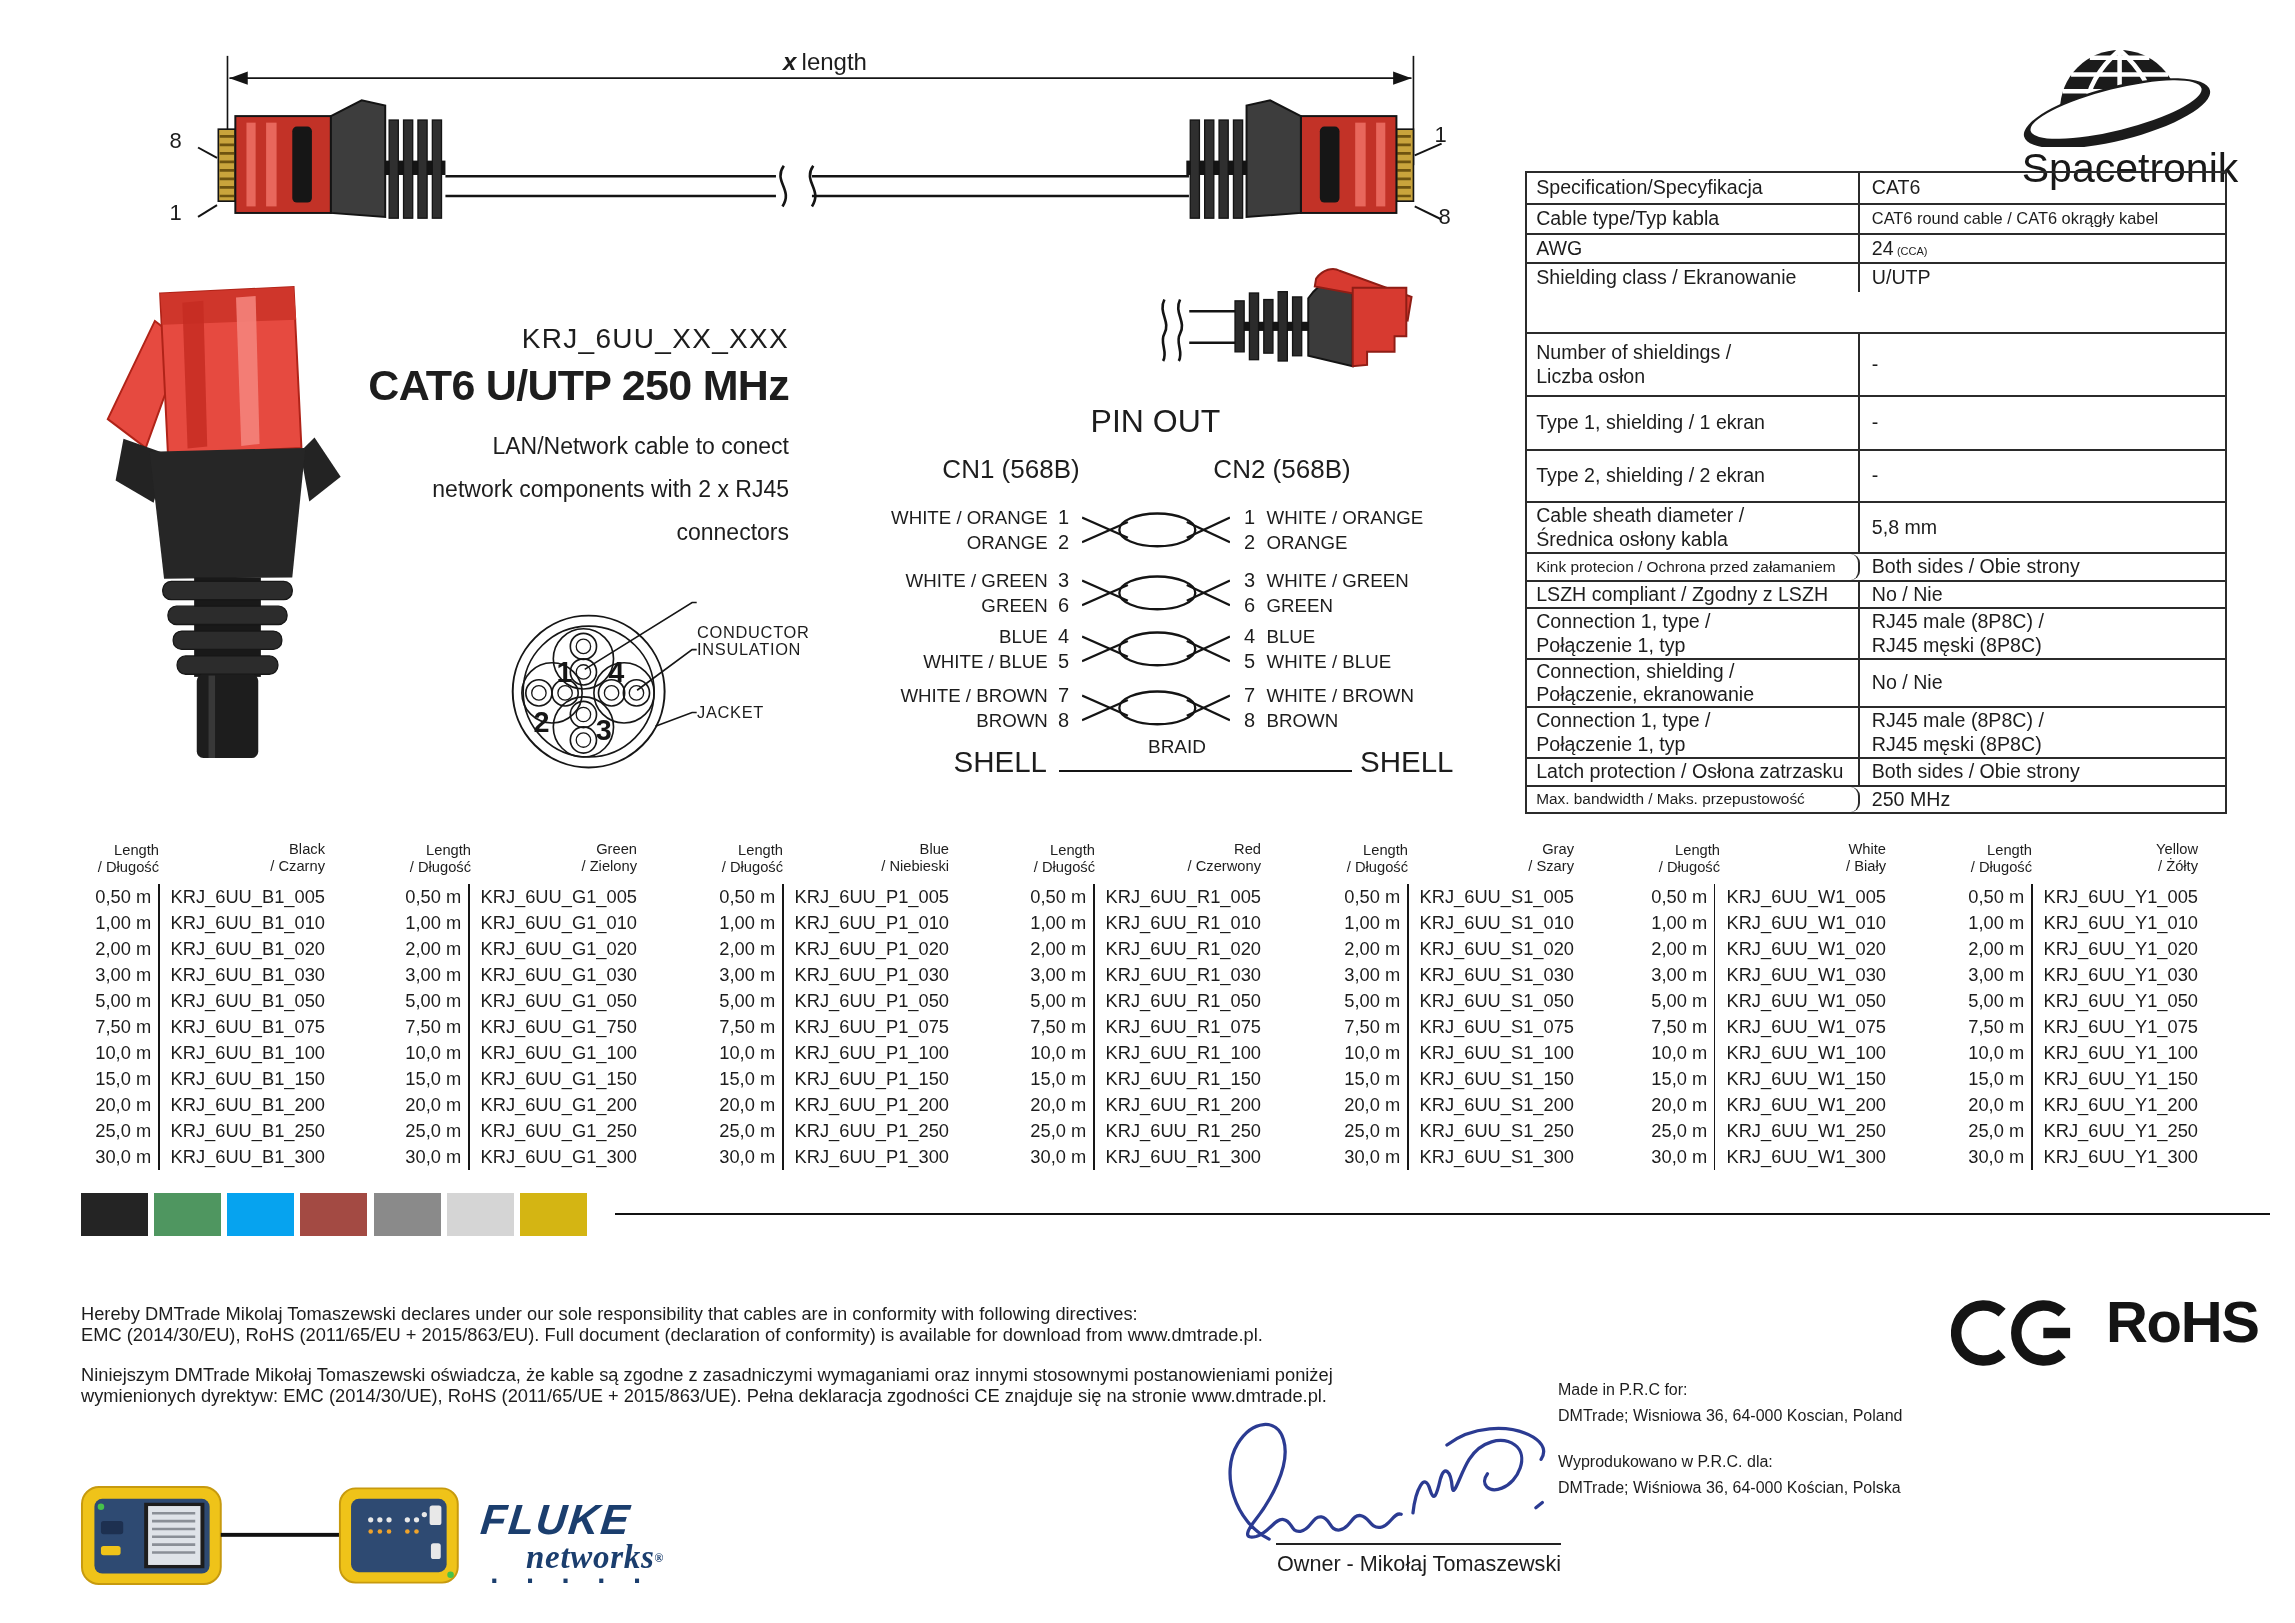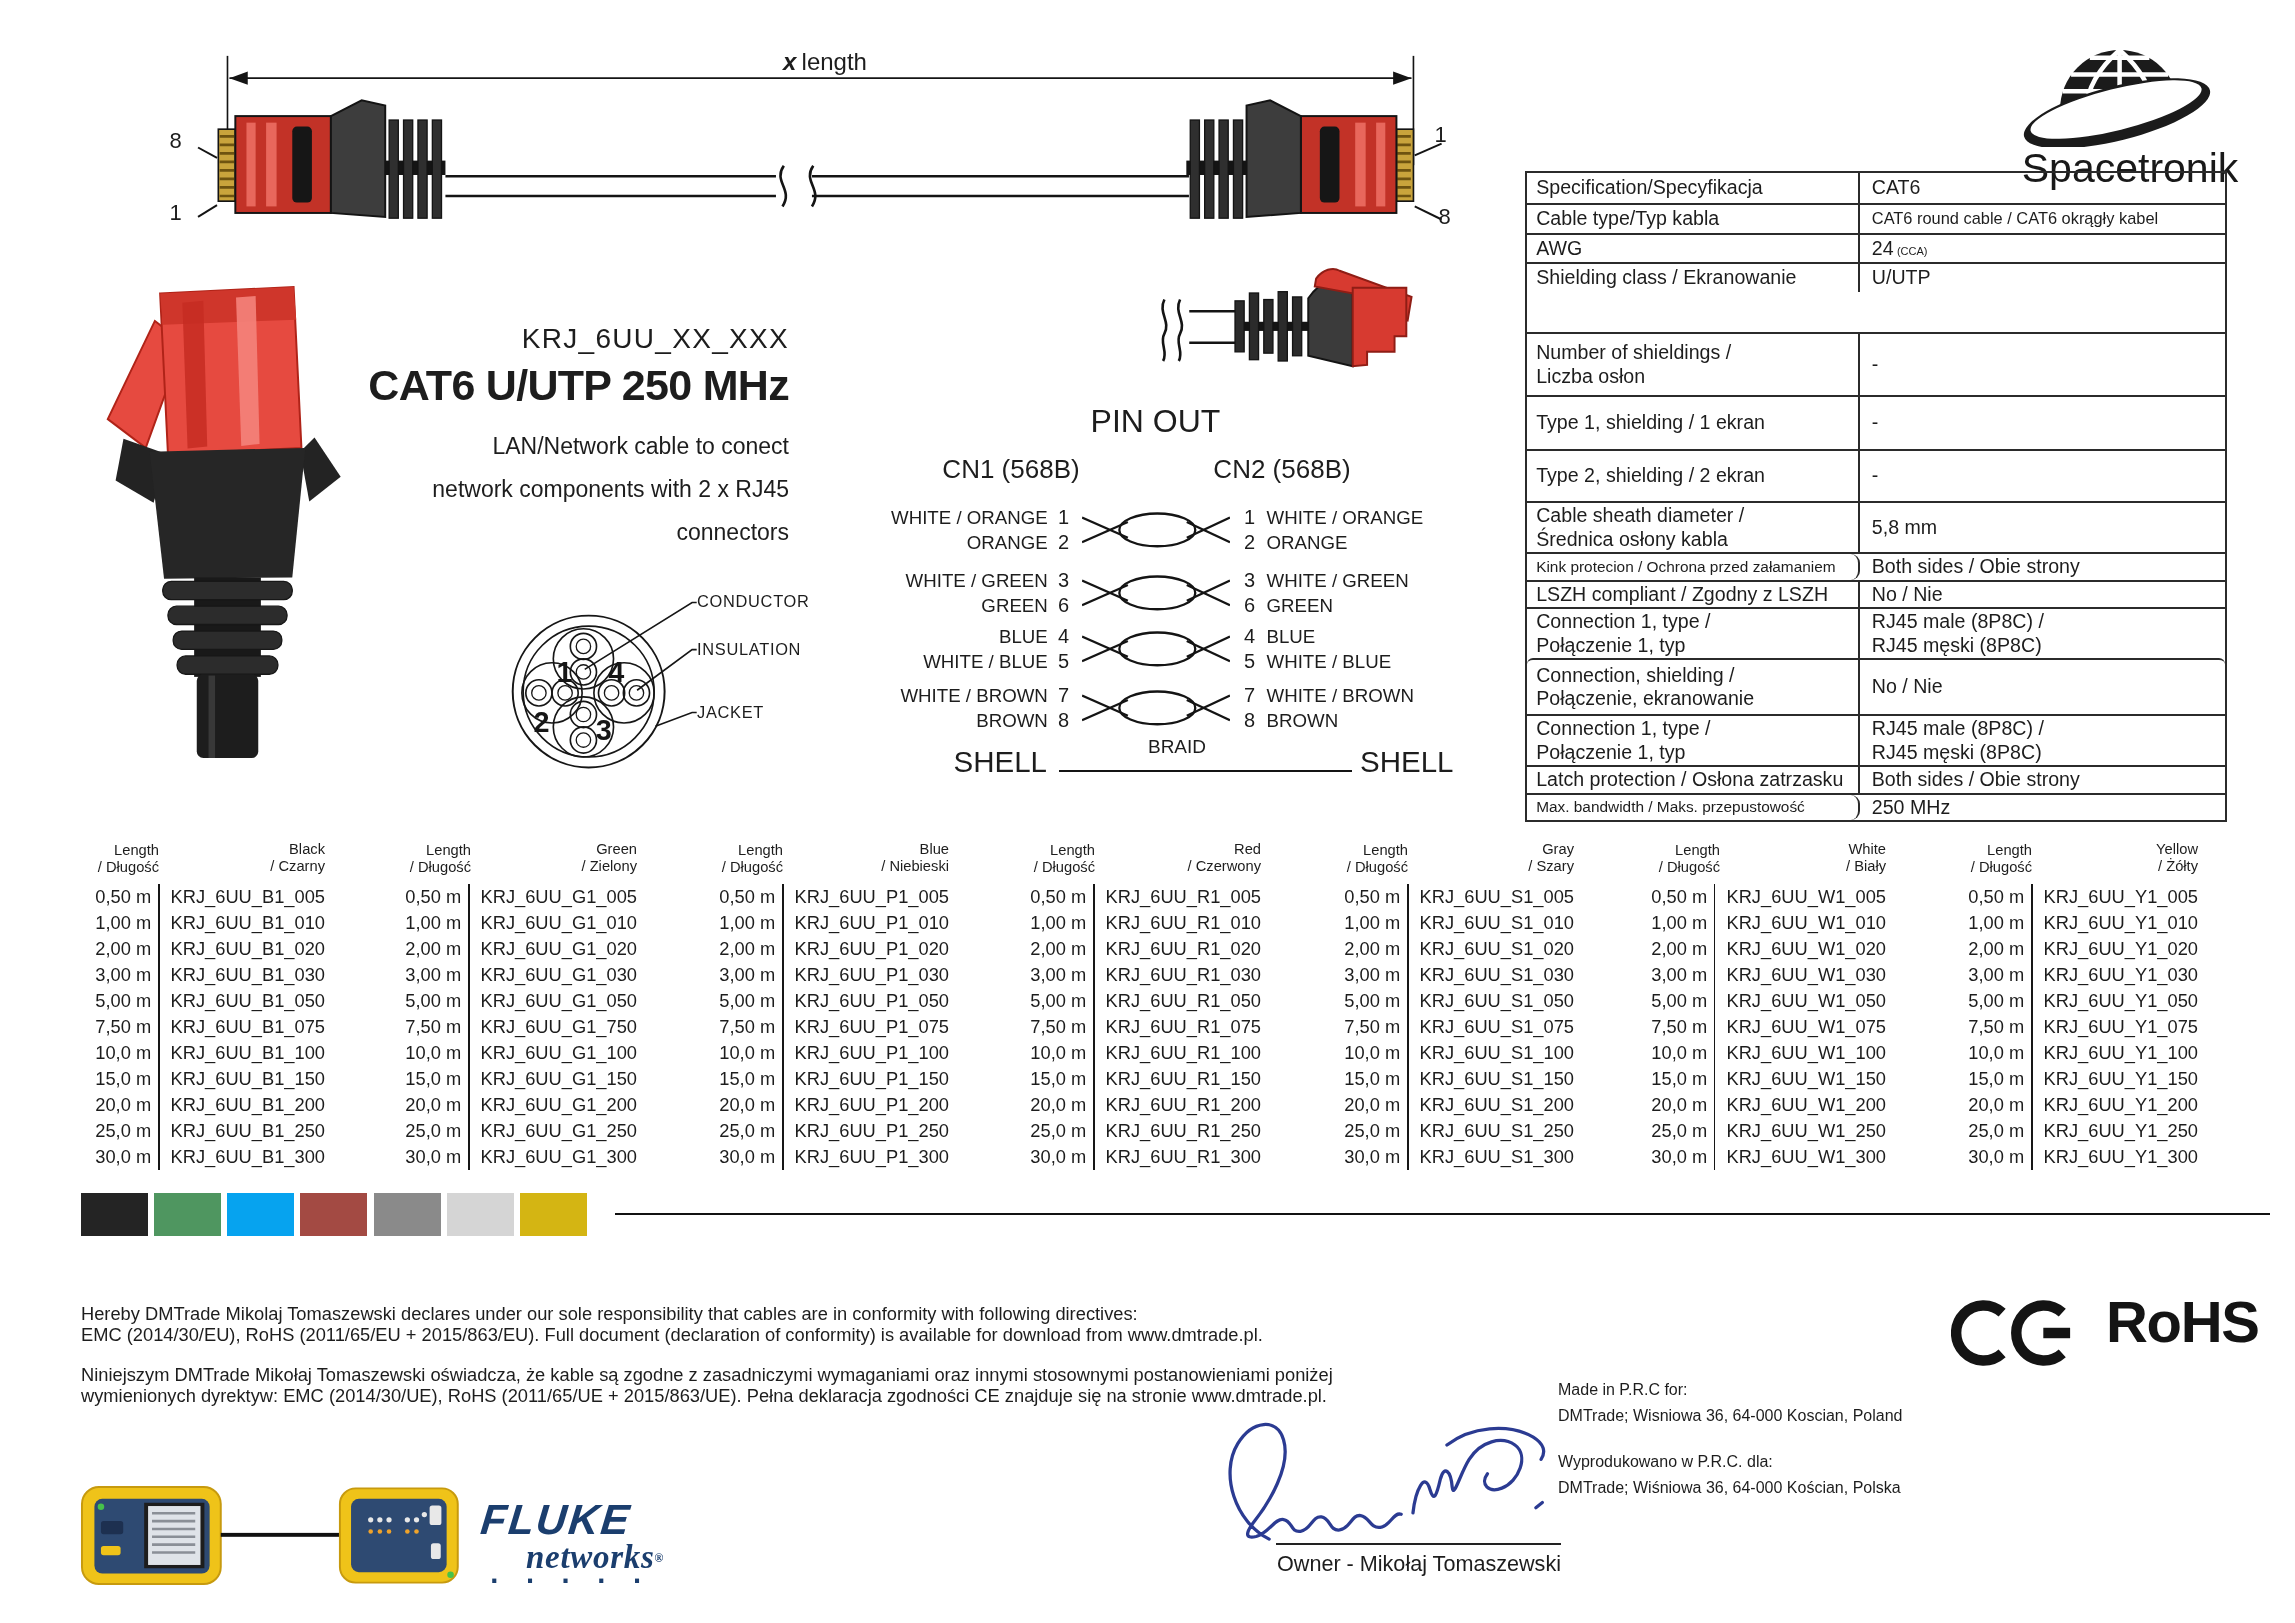--- a/index.html
+++ b/index.html
@@ -38,21 +38,21 @@
   .pr-row{display:flex;align-items:center;height:25px;font-size:18.7px;}
   .pr-row .pin-num{margin:0 6.5px 0 0;}
   .twist line,.twist ellipse{stroke:#141414;stroke-width:3.5;fill:none;}
   #shell-left{left:864px;top:745px;width:183px;text-align:right;font-size:29.5px;}
   #shell-right{left:1360px;top:745px;font-size:29.5px;}
   #braid-label{left:1059px;top:736px;width:236px;text-align:center;font-size:19px;}
   #braid-line{left:1059px;top:770px;width:293px;height:0;border-top:2px solid #141414;}
   
   #cross-svg{left:497px;top:592px;width:347px;height:190px;}
   .callout{font-size:16.4px;letter-spacing:0.7px;}
-  #callout-conductor{left:697px;top:592px;}
+  #callout-conductor{left:697px;top:623px;}
   #callout-insulation{left:697px;top:640px;}
   #callout-jacket{left:697px;top:703px;}
   
   #spec-table{left:1525px;top:171px;width:702px;border:2px solid #2b2b2b;box-sizing:border-box;}
   .spec-row{display:flex;border-top:2px solid #2b2b2b;box-sizing:border-box;}
   .spec-row:first-child{border-top:none;}
   .spec-label{width:333px;border-right:2px solid #2b2b2b;display:flex;align-items:center;
               padding-left:9.2px;font-size:19.6px;line-height:1.18;white-space:pre-line;box-sizing:border-box;}
   .spec-label.sm{font-size:15.4px;border-radius:9px;}
   .spec-value{flex:1;display:flex;align-items:center;padding-left:11.8px;font-size:19.6px;
@@ -427,21 +427,21 @@
       <div class="spec-row" style="height: 27.5px;">
         <div class="spec-label">LSZH compliant / Zgodny z LSZH</div>
         <div class="spec-value"><span>No / Nie</span></div>
       </div>
       <div class="spec-row" style="height: 51px;">
         <div class="spec-label">Connection 1, type /
 Połączenie 1, typ</div>
         <div class="spec-value"><span>RJ45 male (8P8C) /
 RJ45 męski (8P8C)</span></div>
       </div>
-      <div class="spec-row" style="height: 56px; border-radius: 6px;">
+      <div class="spec-row" style="height: 48px;">
         <div class="spec-label">Connection, shielding /
 Połączenie, ekranowanie</div>
         <div class="spec-value"><span>No / Nie</span></div>
       </div>
       <div class="spec-row" style="height: 51px;">
         <div class="spec-label">Connection 1, type /
 Połączenie 1, typ</div>
         <div class="spec-value"><span>RJ45 male (8P8C) /
 RJ45 męski (8P8C)</span></div>
       </div>

